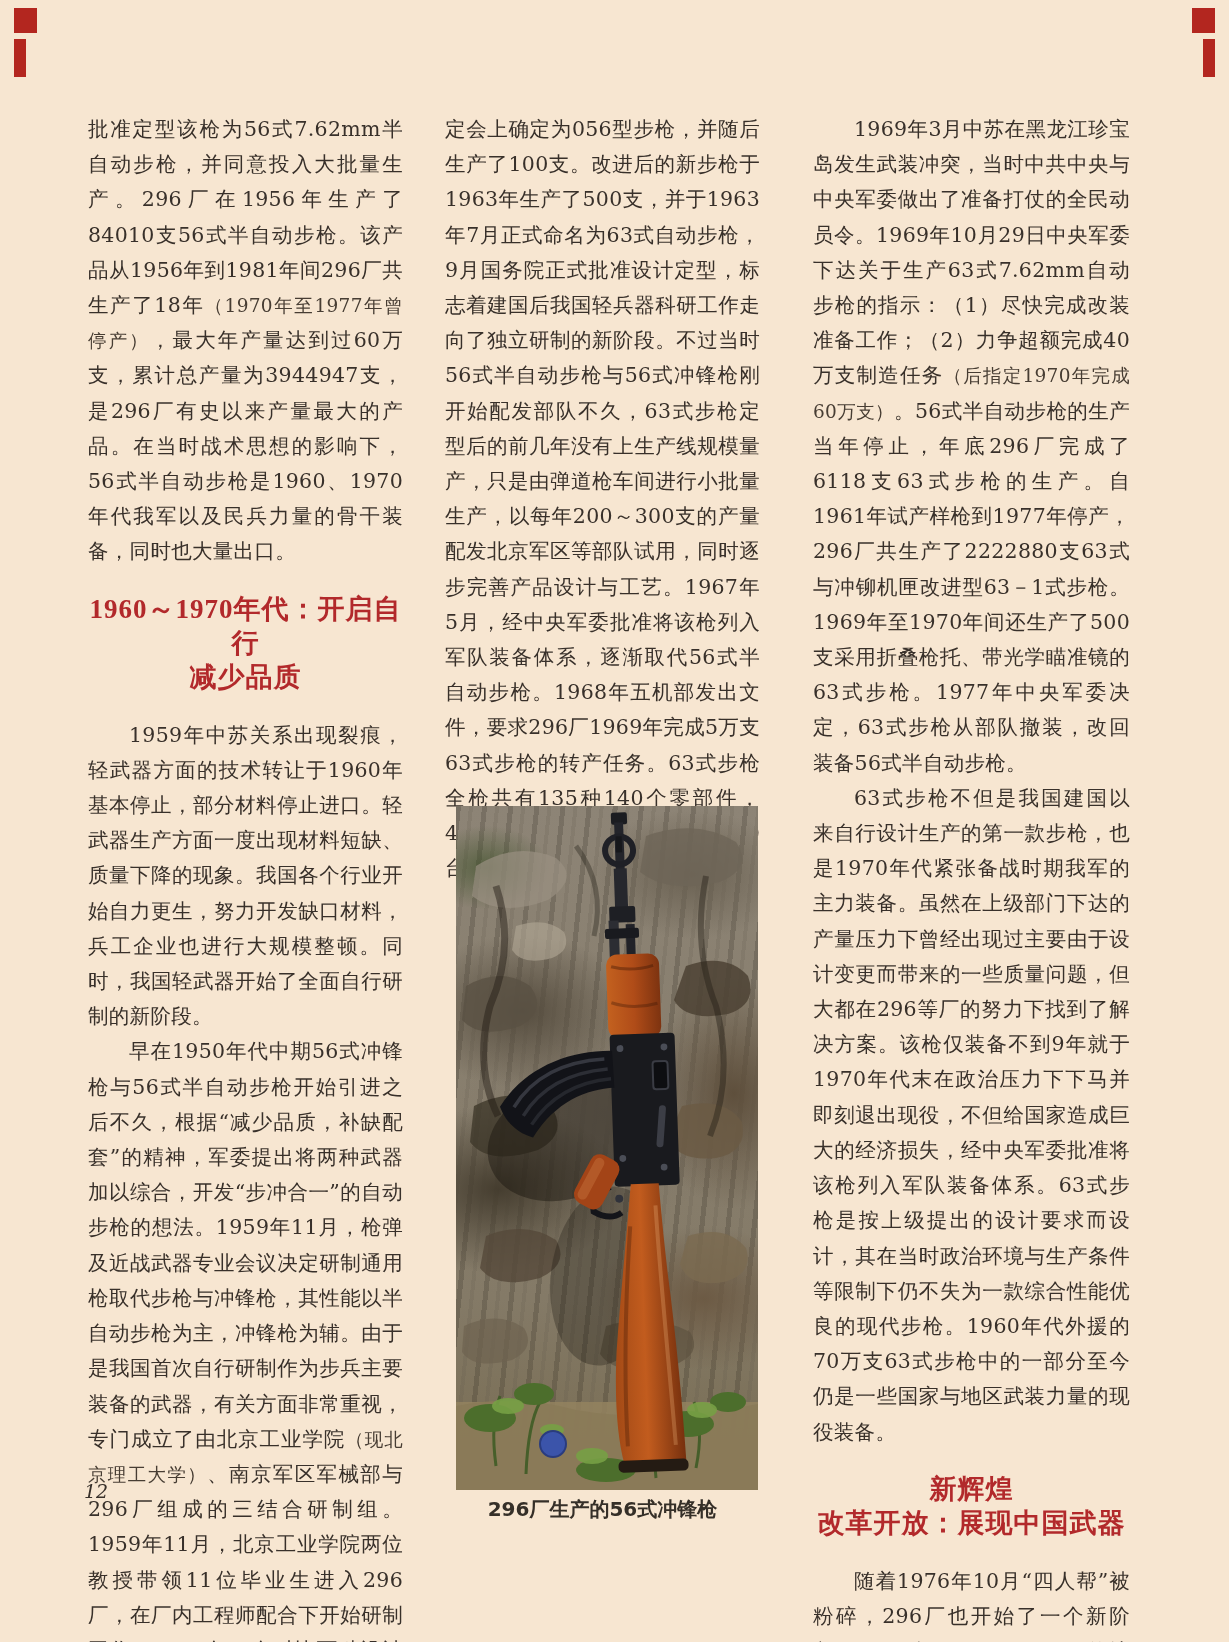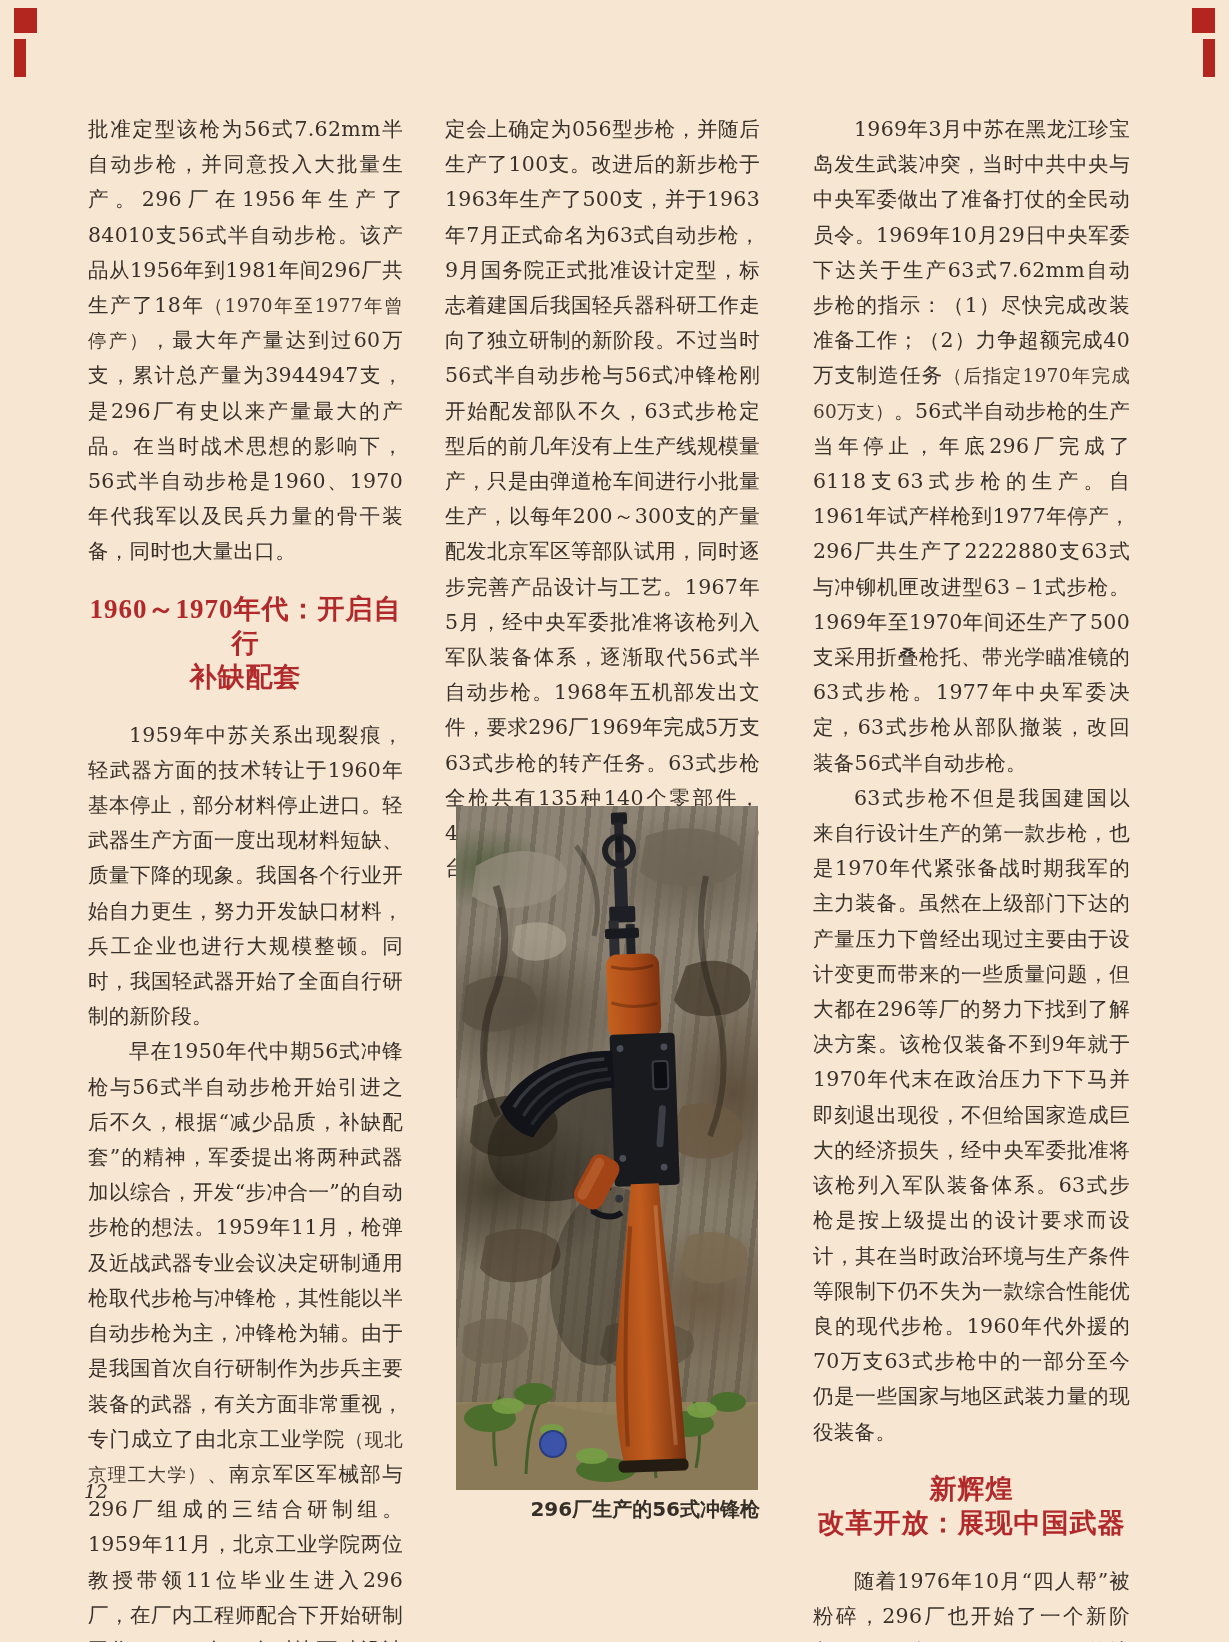--- a/index.html
+++ b/index.html
@@ -58,21 +58,21 @@
       radial-gradient(180px 120px at 14% 56%, #453d2f, rgba(0,0,0,0) 70%),
       radial-gradient(150px 100px at 82% 72%, #6c5a44, rgba(0,0,0,0) 72%),
       radial-gradient(200px 140px at 50% 45%, #7d7466, rgba(0,0,0,0) 75%),
       repeating-linear-gradient(96deg, rgba(35,30,22,.20) 0 5px, rgba(0,0,0,0) 5px 13px, rgba(95,87,74,.18) 13px 17px, rgba(0,0,0,0) 17px 26px),
       linear-gradient(#8d8476,#847a67 72%,#776b50);
   }
   .photo svg{display:block;width:302px;height:684px;}
 
   .caption{
     position:absolute;left:445px;top:1496px;width:315px;
-    text-align:right;
+    text-align:center;
     font-family:"DejaVu Sans","Liberation Sans",sans-serif;
     font-weight:bold;
     font-size:20px;
     color:#352f28;
   }
   .pagenum{
     position:absolute;left:84px;top:1480px;
     font-style:italic;
     font-size:19px;
     color:#38302a;
@@ -89,21 +89,21 @@
   </div>
   <div class="corner tr">
     <div class="sq"></div>
     <div class="bar"></div>
   </div>
 
   <div class="col" id="col1">
     <p class="body"><span>批准定型该枪为56式7.62mm半自动步枪，并同意投入大批量生产。296厂在1956年生产了84010支56式半自动步枪。该产品从1956年到1981年间296厂共生产了18年</span><span class="kai">（1970年至1977年曾停产）</span><span>，最大年产量达到过60万支，累计总产量为3944947支，是296厂有史以来产量最大的产品。在当时战术思想的影响下，56式半自动步枪是1960、1970年代我军以及民兵力量的骨干装备，同时也大量出口。</span></p>
     <h2 class="sec">
       <div>1960～1970年代：开启自行</div>
-      <div>补缺配套</div>
+      <div>减少品质</div>
     </h2>
     <p class="body indent">1959年中苏关系出现裂痕，轻武器方面的技术转让于1960年基本停止，部分材料停止进口。轻武器生产方面一度出现材料短缺、质量下降的现象。我国各个行业开始自力更生，努力开发缺口材料，兵工企业也进行大规模整顿。同时，我国轻武器开始了全面自行研制的新阶段。</p>
     <p class="body indent"><span>早在1950年代中期56式冲锋枪与56式半自动步枪开始引进之后不久，根据“减少品质，补缺配套”的精神，军委提出将两种武器加以综合，开发“步冲合一”的自动步枪的想法。1959年11月，枪弹及近战武器专业会议决定研制通用枪取代步枪与冲锋枪，其性能以半自动步枪为主，冲锋枪为辅。由于是我国首次自行研制作为步兵主要装备的武器，有关方面非常重视，专门成立了由北京工业学院</span><span class="kai">（现北京理工大学）</span><span>、南京军区军械部与296厂组成的三结合研制组。1959年11月，北京工业学院两位教授带领11位毕业生进入296厂，在厂内工程师配合下开始研制工作。1961年，在对比两种设计方案、13种样枪的反复试验之后，通用枪在北京审</span></p>
   </div>
 
   <div class="col" id="col2">
     <p class="body">定会上确定为056型步枪，并随后生产了100支。改进后的新步枪于1963年生产了500支，并于1963年7月正式命名为63式自动步枪，9月国务院正式批准设计定型，标志着建国后我国轻兵器科研工作走向了独立研制的新阶段。不过当时56式半自动步枪与56式冲锋枪刚开始配发部队不久，63式步枪定型后的前几年没有上生产线规模量产，只是由弹道枪车间进行小批量生产，以每年200～300支的产量配发北京军区等部队试用，同时逐步完善产品设计与工艺。1967年5月，经中央军委批准将该枪列入军队装备体系，逐渐取代56式半自动步枪。1968年五机部发出文件，要求296厂1969年完成5万支63式步枪的转产任务。63式步枪全枪共有135种140个零部件，4000多道工序，配备设备2020台。</p>
   </div>
 
   <div class="photo">

